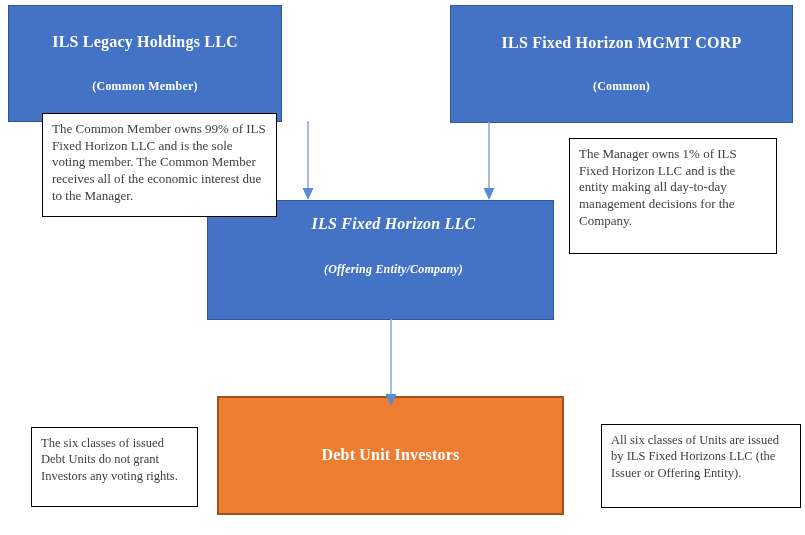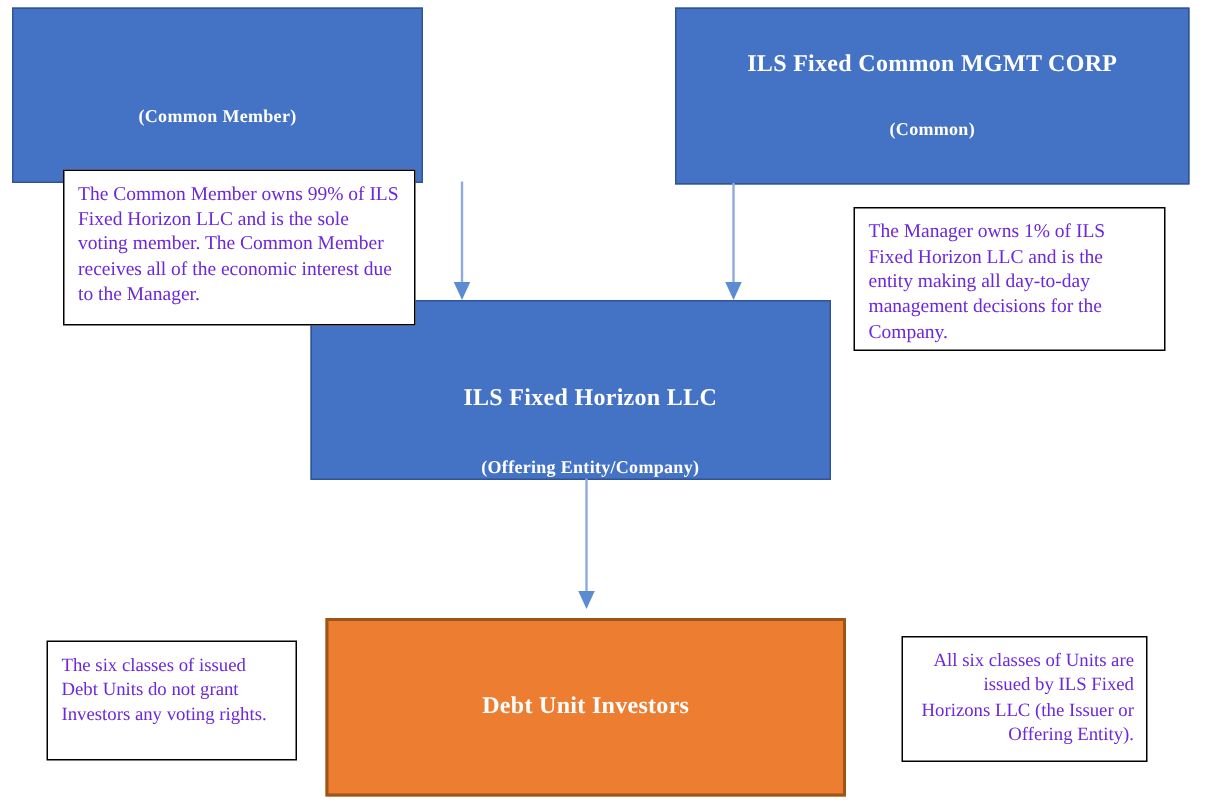--- a/index.html
+++ b/index.html
@@ -50,21 +50,21 @@
   .entity.single .line1 {
     font-size: 16px;
   }
 
   
   .note {
     position: absolute;
     box-sizing: border-box;
     background: #ffffff;
     border: 1px solid #000000;
-    color: #6d28d9;
+    color: #404040;
     font-family: "Liberation Serif", "DejaVu Serif", serif;
     font-size: 13px;
     line-height: 1.28;
     padding: 7px 8px 6px 9px;
     text-align: left;
     z-index: 20;
   }
   .note.small {
     font-size: 12.5px;
     line-height: 1.3;
@@ -100,38 +100,39 @@
   </div>
 
   <div class="connector" style="left:383px; top:319px; width:16px; height:90px;">
     <svg width="16" height="90" viewBox="0 0 16 90" aria-hidden="true">
       <line x1="8" y1="0" x2="8" y2="76" stroke="#8faadc" stroke-width="1.6"></line>
       <polygon points="2.5,75 13.5,75 8,87" fill="#5b8bd0"></polygon>
     </svg>
   </div>
 
   <div class="entity blue" style="left:8px; top:5px; width:274px; height:117px;">
+    <div class="line1">ILS Legacy Holdings LLC</div>
     <div class="line2">(Common Member)</div>
   </div>
 
   <div class="entity blue" style="left:450px; top:5px; width:343px; height:118px;">
-    <div class="line1">ILS Fixed Common MGMT CORP</div>
+    <div class="line1">ILS Fixed Horizon MGMT CORP</div>
     <div class="line2">(Common)</div>
   </div>
 
-  <div class="entity blue" style="left:207px; top:200px; width:347px; height:120px; justify-content:flex-end; padding-top:14px;">
+  <div class="entity blue" style="left:207px; top:200px; width:347px; height:120px; justify-content:flex-start; padding-top:14px;font-style:italic;">
     <div class="line1" style="margin-left:26px;">ILS Fixed Horizon LLC</div>
     <div class="line2" style="margin-left:26px; margin-top:30px;">(Offering Entity/Company)</div>
   </div>
 
-  <div class="entity orange single" style="left:217px; top:412px; width:347px; height:119px;">
+  <div class="entity orange single" style="left:217px; top:396px; width:347px; height:119px;">
     <div class="line1">Debt Unit Investors</div>
   </div>
 
   <div class="note" style="left:42px; top:113px; width:235px; height:104px;">The Common Member owns 99% of ILS Fixed Horizon LLC and is the sole voting member. The Common Member receives all of the economic interest due to the Manager.</div>
 
-  <div class="note" style="left:569px; top:138px; width:208px; height:96px;">The Manager owns 1% of ILS Fixed Horizon LLC and is the entity making all day-to-day management decisions for the Company.</div>
+  <div class="note" style="left:569px; top:138px; width:208px; height:116px;">The Manager owns 1% of ILS Fixed Horizon LLC and is the entity making all day-to-day management decisions for the Company.</div>
 
   <div class="note small" style="left:31px; top:427px; width:167px; height:80px;">The six classes of issued Debt Units do not grant Investors any voting rights.</div>
 
-  <div class="note small" style="left:601px; top:424px; width:164px; height:84px;text-align:right;">All six classes of Units are issued by ILS Fixed Horizons LLC (the Issuer or Offering Entity).</div>
+  <div class="note small" style="left:601px; top:424px; width:200px; height:84px;">All six classes of Units are issued by ILS Fixed Horizons LLC (the Issuer or Offering Entity).</div>
 
 </div>
 
 </body></html>

